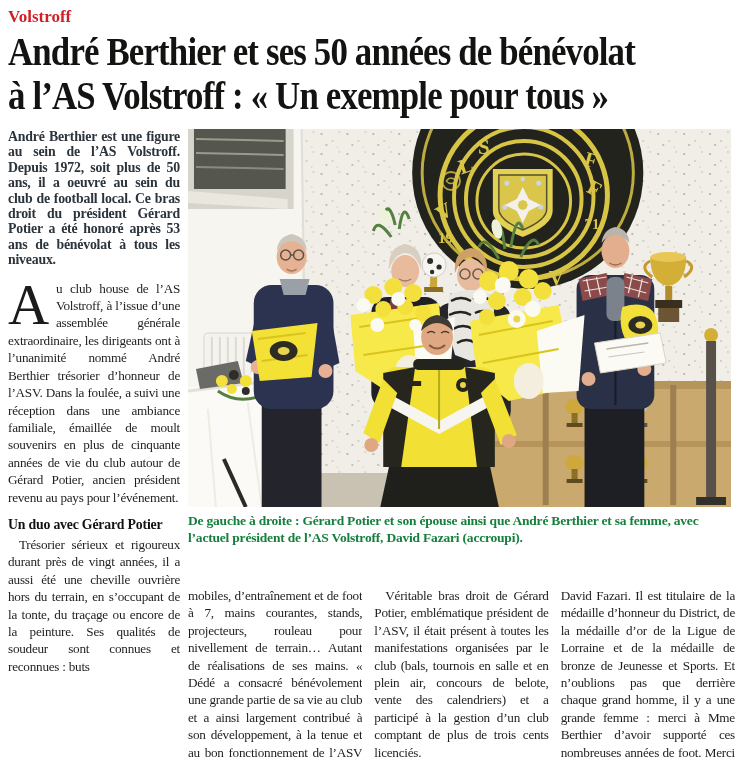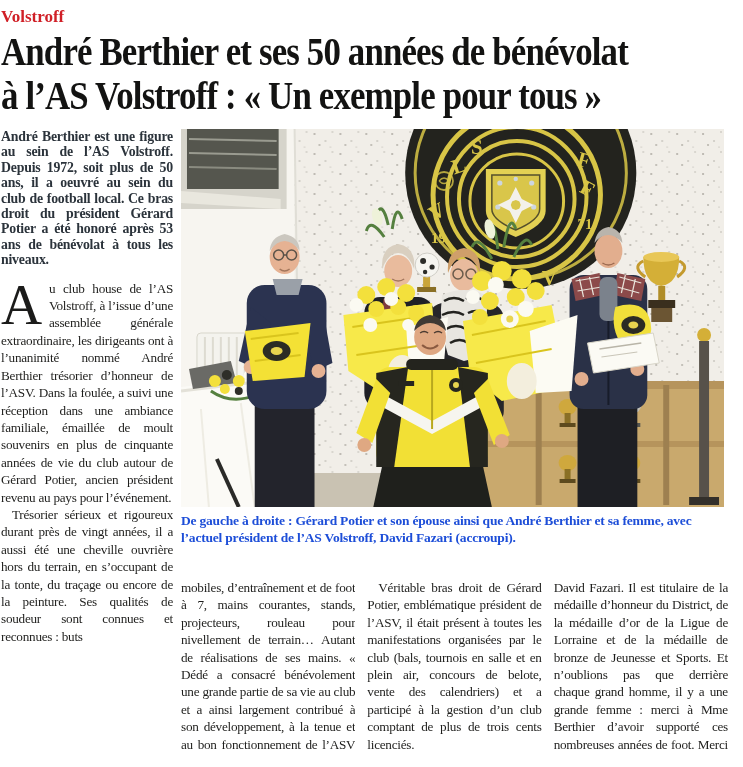--- a/index.html
+++ b/index.html
@@ -1,48 +1,49 @@
 <!DOCTYPE html>
 <html lang="fr"><head>
 <meta charset="utf-8">
 <style>
   html,body{margin:0;padding:0;background:#ffffff;}
   body{width:743px;height:767px;overflow:hidden;font-family:"Liberation Serif",serif;-webkit-hyphens:auto;hyphens:auto;}
-  .page{position:relative;width:727px;height:759px;padding:5px 8px 3px 1px;border-radius:12px;}
+  .page{position:relative;width:727px;height:759px;padding:5px 8px 3px 8px;border-radius:12px;}
   .kicker{font-size:17px;font-weight:bold;color:#d01f26;line-height:20px;margin:2px 0 2px 0;}
   h1.headline{margin:2px 0 12px 0;font-size:41px;font-weight:bold;color:#131312;line-height:44px;letter-spacing:-1px;}
   h1.headline .hl-line{display:inline-block;transform:scaleX(0.85);transform-origin:left center;white-space:nowrap;}
   .content{display:flex;gap:8px;align-items:flex-start;}
   .col-first{width:172px;flex:none;height:628px;overflow:hidden;}
   .lede{font-size:13.8px;font-weight:bold;color:#2b333b;line-height:15.4px;margin:0 0 12px 0;text-align:justify;letter-spacing:-0.2px;}
   .body-p{font-size:13.2px;color:#1e1e1c;line-height:17.4px;margin:0;text-align:justify;letter-spacing:-0.25px;}
   .body-p.indent{text-indent:11px;}
   .dropcap{float:left;font-size:57px;line-height:46px;padding:2px 7px 0 0;font-weight:400;color:#1b1b1a;}
   .subhead{font-size:13.8px;font-weight:bold;color:#121211;margin:11px 0 3px 0;letter-spacing:-0.2px;}
   .right-zone{flex:1;display:flex;flex-direction:column;}
   figure.photo{margin:0;width:543px;height:378px;overflow:hidden;background:#f1eee8;}
-  .caption{font-size:13.5px;font-weight:bold;color:#1d4ed8;line-height:17px;margin:5px 0 1px 0;letter-spacing:-0.2px;}
+  .caption{font-size:13.5px;font-weight:bold;color:#15803d;line-height:17px;margin:5px 0 9px 0;letter-spacing:-0.2px;}
   .cols3{display:flex;gap:12px;margin-top:9px;height:200px;overflow:hidden;}
   .cols3 .col{flex:1;overflow:hidden;margin-top:23px;}
   .quote-p{text-indent:6px;}
 </style>
 </head>
 <body>
 
 <div class="page">
 
   <div class="kicker">Volstroff</div>
 
   <h1 class="headline"><span class="hl-line">André Berthier et ses 50 années de bénévolat</span><br><span class="hl-line">à l’AS Volstroff : « Un exemple pour tous »</span></h1>
 
   <div class="content">
 
     <div class="col-first">
       <p class="lede">André Berthier est une figure au sein de l’AS Volstroff. Depuis 1972, soit plus de 50 ans, il a oeuvré au sein du club de football local. Ce bras droit du président Gérard Potier a été honoré après 53 ans de bénévolat à tous les niveaux.</p>
       <p class="body-p"><span class="dropcap">A</span><span>u club house de l’AS Volstroff, à l’issue d’une assemblée générale extraordinaire, les dirigeants ont à l’unanimité nommé André Berthier trésorier d’honneur de l’ASV. Dans la foulée, a suivi une réception dans une ambiance familiale, émaillée de moult souvenirs en plus de cinquante années de vie du club autour de Gérard Potier, ancien président revenu au pays pour l’événement.</span></p>
+      <h3 class="subhead">Un duo avec Gérard Potier</h3>
       <p class="body-p indent">Trésorier sérieux et rigoureux durant près de vingt années, il a aussi été une cheville ouvrière hors du terrain, en s’occupant de la tonte, du traçage ou encore de la peinture. Ses qualités de soudeur sont connues et reconnues : buts</p>
     </div>
 
     <div class="right-zone">
 
       <figure class="photo">
         <svg viewBox="0 0 545 378" width="543" height="378" preserveAspectRatio="none">
           <defs>
             <pattern id="speck" width="26" height="20" patternUnits="userSpaceOnUse">
               <circle cx="4" cy="5" r="1" fill="#6b675c"></circle>

